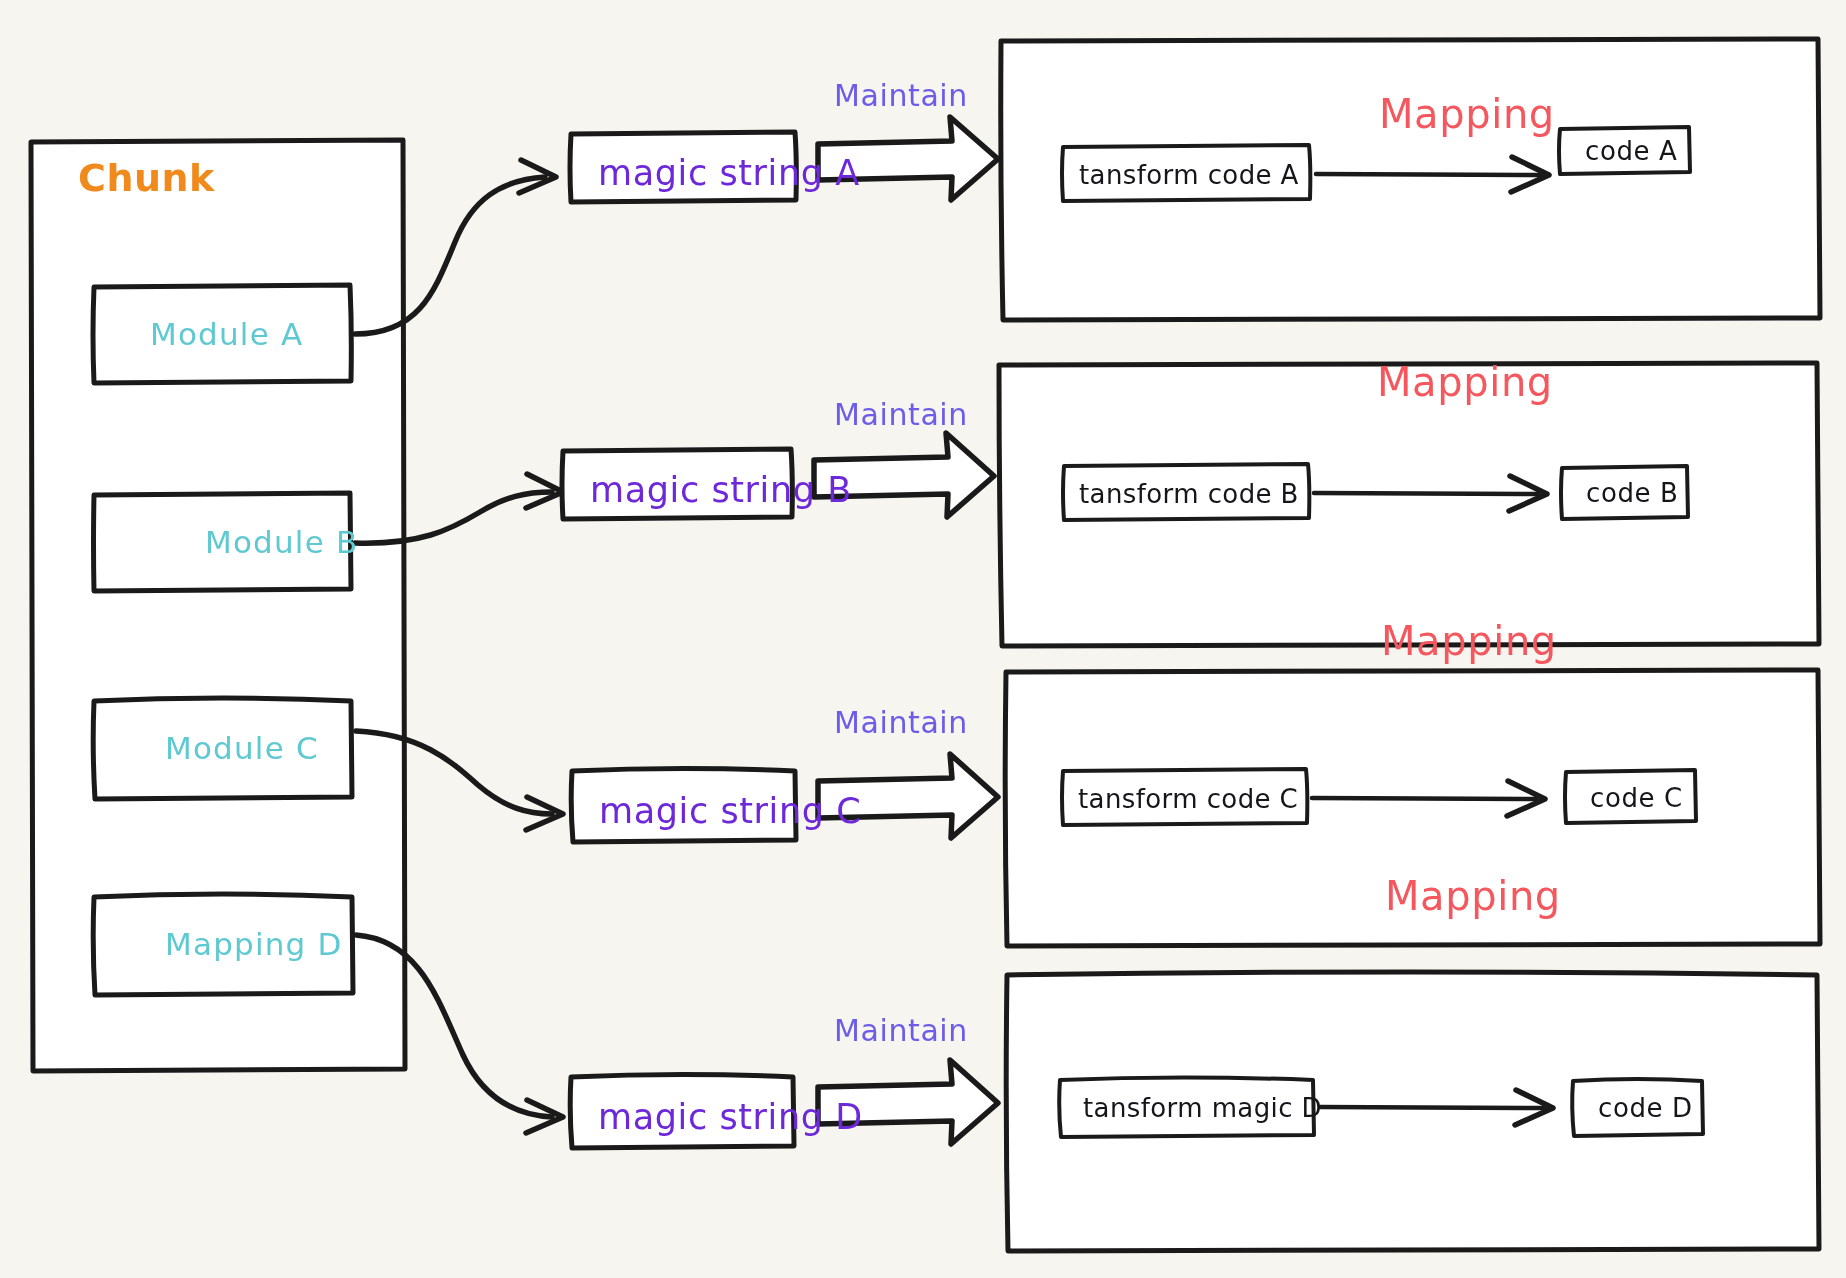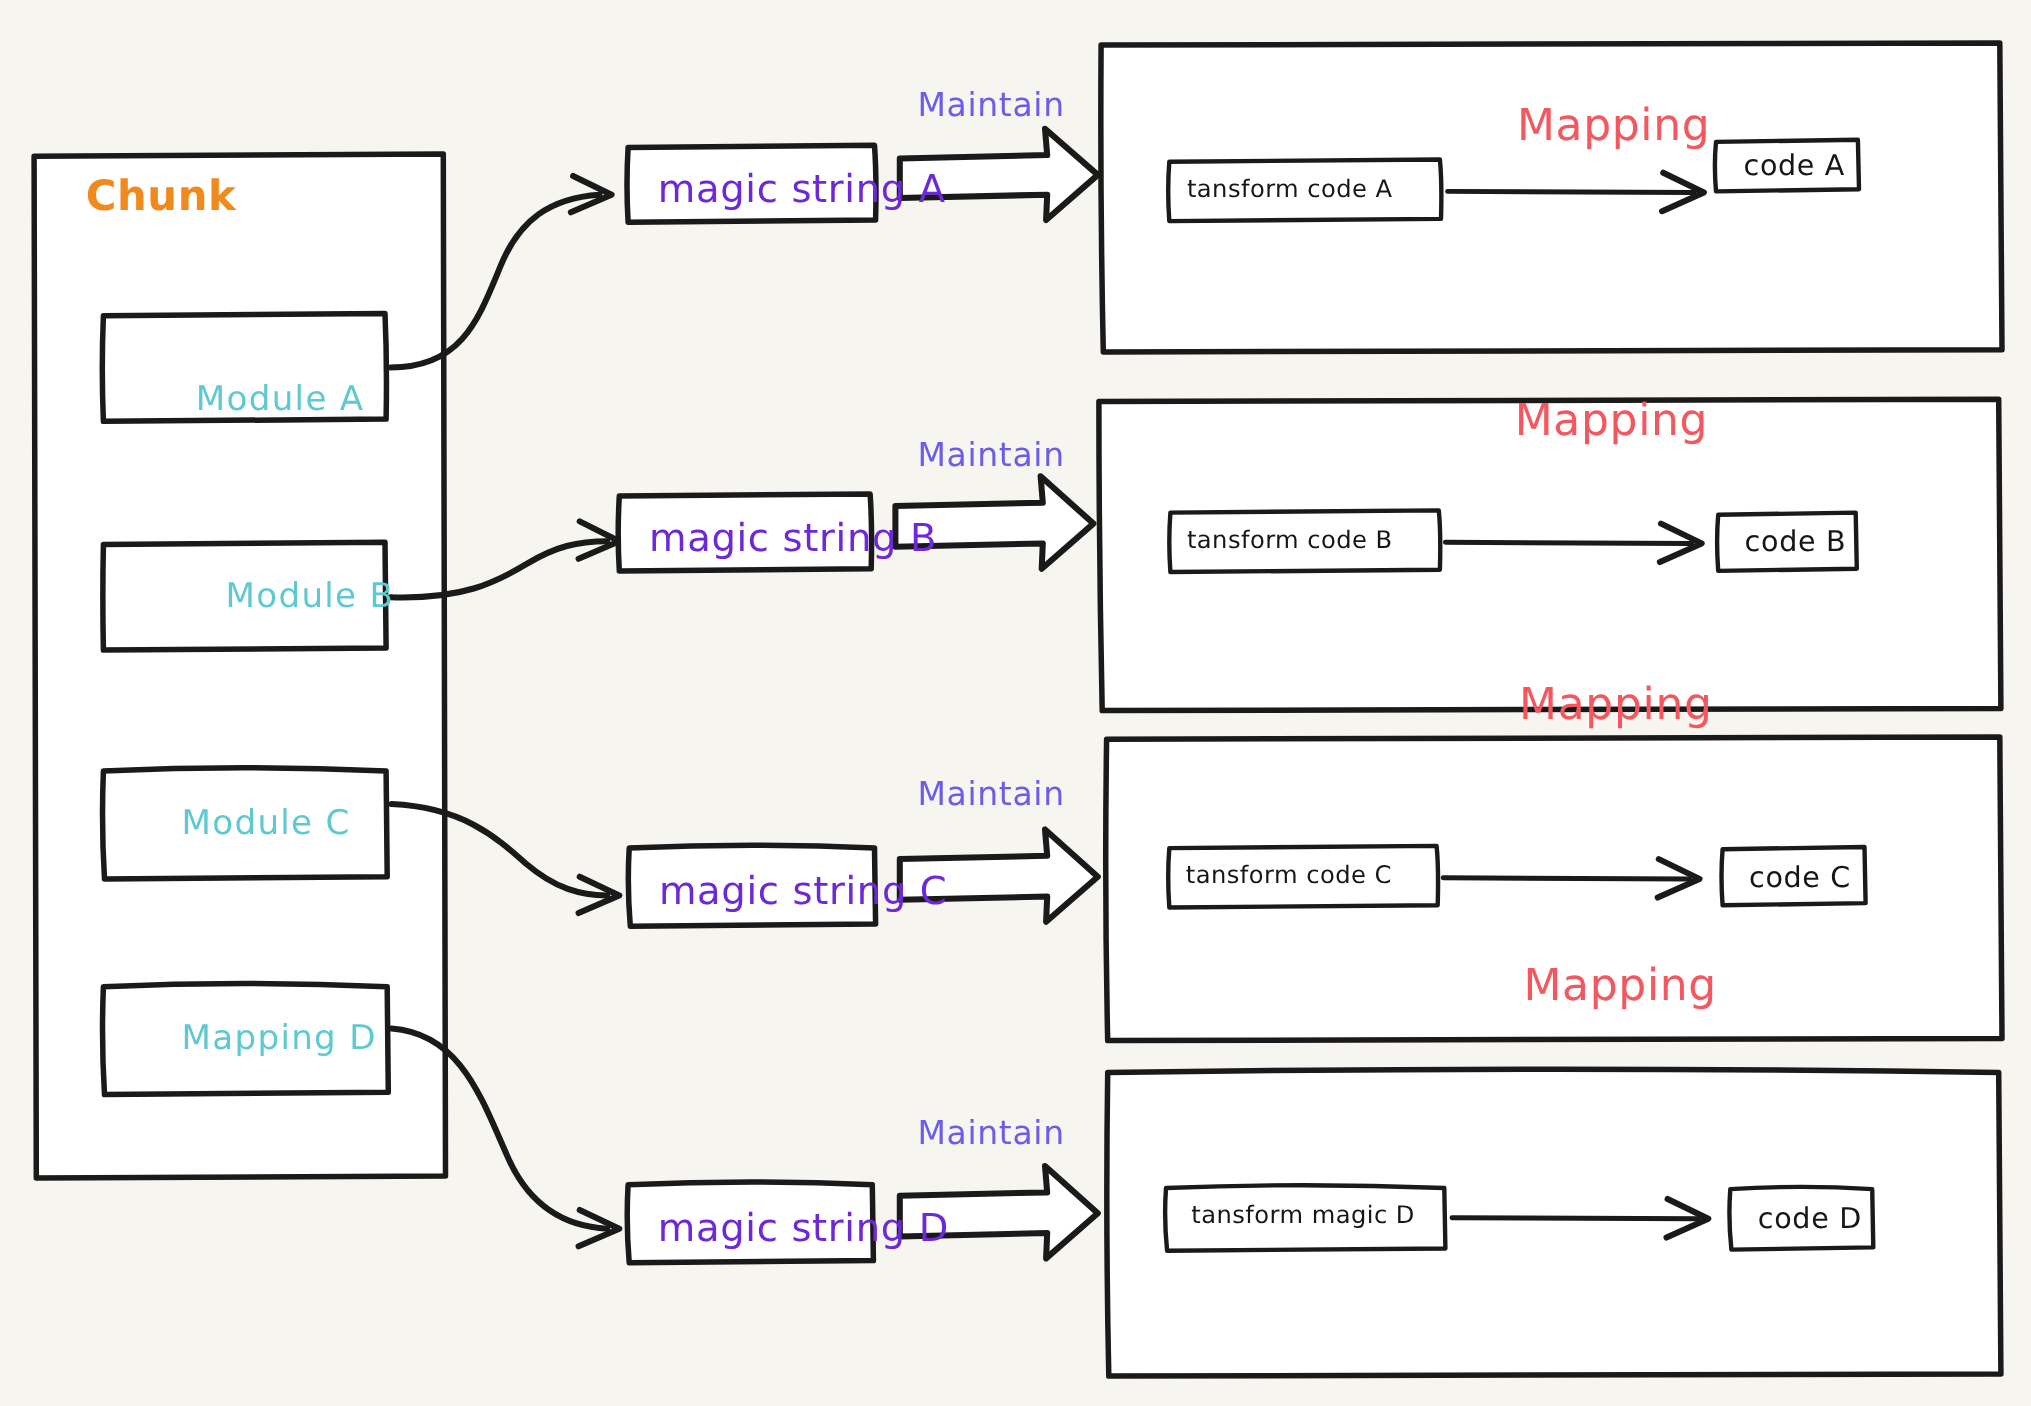--- a/index.html
+++ b/index.html
@@ -56,21 +56,21 @@
     font-size: 31px;
     letter-spacing: 1.2px;
     color: #5fc9d1;
   }
   .txt-magic {
     font-size: 35px;
     letter-spacing: 0.6px;
     color: #6d28d9;
   }
   .txt-transform {
-    font-size: 22px;
+    font-size: 26px;
     letter-spacing: 0.4px;
     color: #16161a;
   }
   .txt-code {
     font-size: 26px;
     letter-spacing: 0.6px;
     color: #16161a;
   }
   .txt-maintain {
     font-size: 30px;
@@ -167,21 +167,21 @@
 
     <path class="sketch-fill-white" stroke-width="4" d="M1560,129 L1689,127 L1690,172 L1560,174 Q1558,150 1560,129 Z"></path>
     <path class="sketch-fill-white" stroke-width="4" d="M1562,468 L1687,466 L1688,517 L1562,519 Q1560,492 1562,468 Z"></path>
     <path class="sketch-fill-white" stroke-width="4" d="M1566,772 L1695,770 L1696,821 L1566,823 Q1564,796 1566,772 Z"></path>
     <path class="sketch-fill-white" stroke-width="4" d="M1573,1081 Q1637,1077 1702,1081 L1703,1134 L1574,1136 Q1571,1108 1573,1081 Z"></path>
 
   </svg>
 
   <div class="txt txt-chunk" style="left:78px; top:156px;">Chunk</div>
 
-  <div class="txt txt-module" style="left:178px; top:316px;margin-top:29px;">Module A</div>
+  <div class="txt txt-module" style="left:150px; top:316px;">Module A</div>
   <div class="txt txt-module" style="left:165px; top:524px;margin-left:40px;">Module B</div>
   <div class="txt txt-module" style="left:165px; top:730px;">Module C</div>
   <div class="txt txt-module" style="left:165px; top:926px;">Mapping D</div>
 
   <div class="txt txt-magic" style="left:598px; top:153px;">magic string A</div>
   <div class="txt txt-magic" style="left:590px; top:470px;">magic string B</div>
   <div class="txt txt-magic" style="left:599px; top:791px;">magic string C</div>
   <div class="txt txt-magic" style="left:598px; top:1097px;">magic string D</div>
 
   <div class="txt txt-maintain" style="left:834px; top:78px;">Maintain</div>

